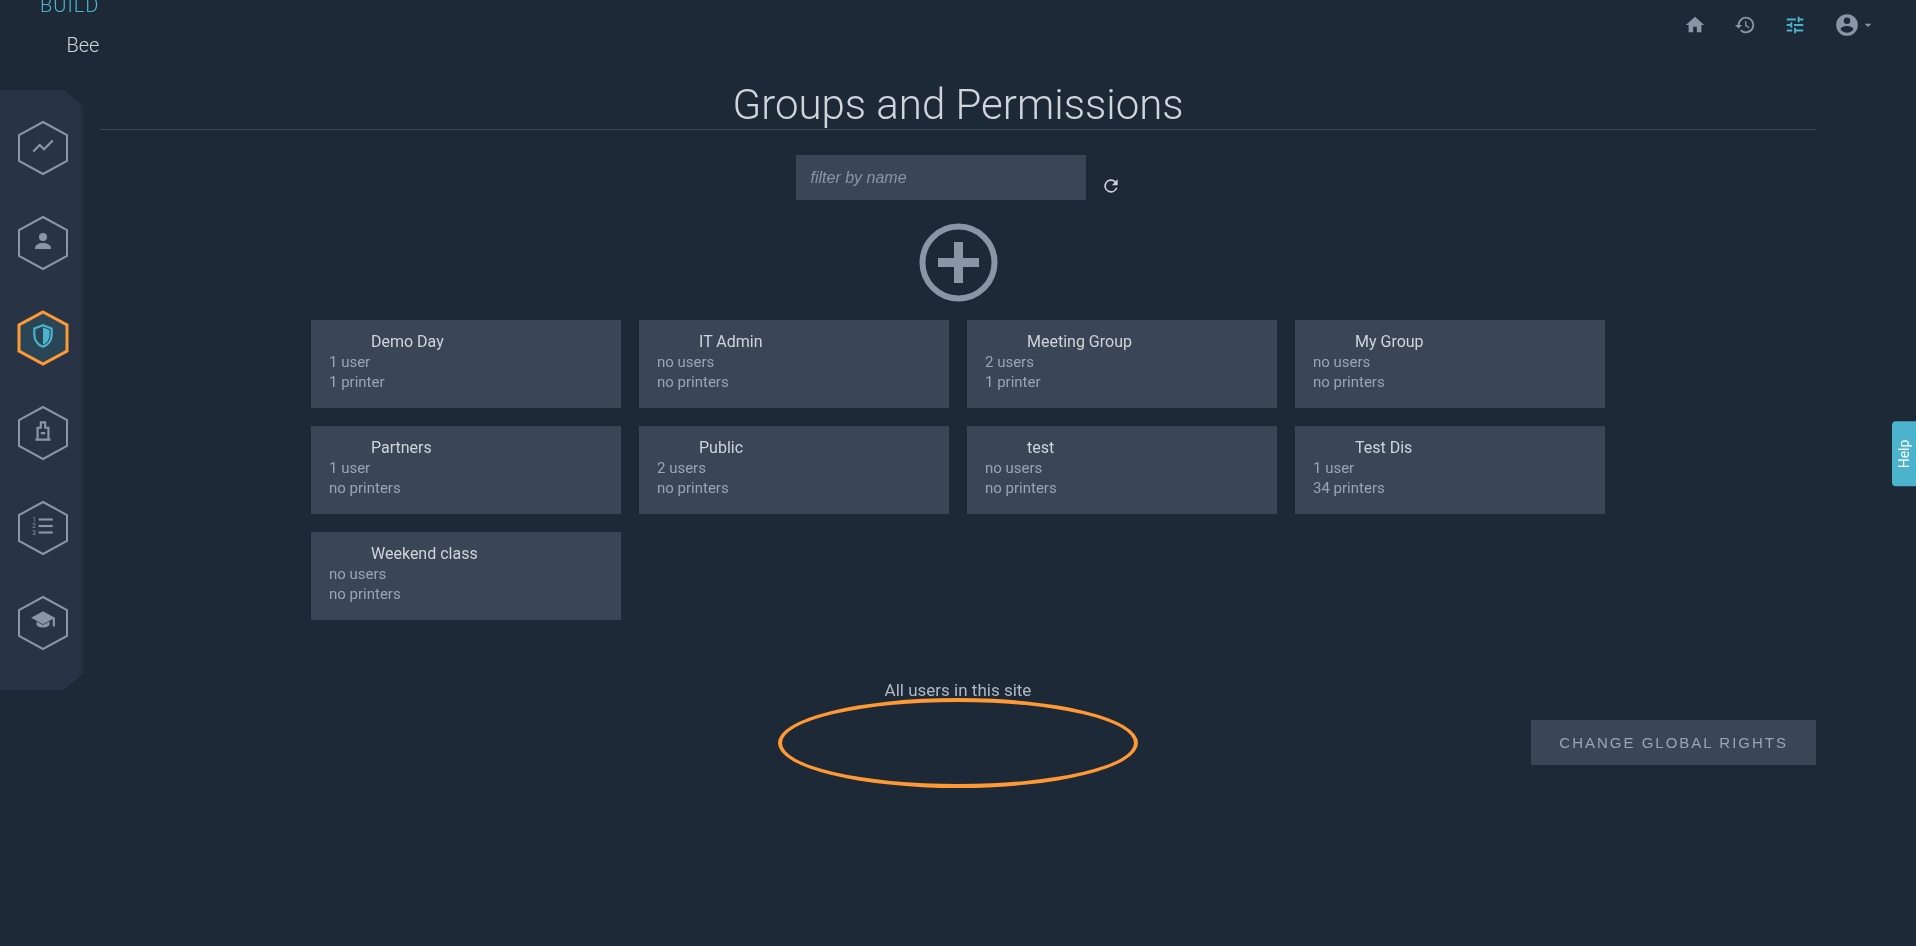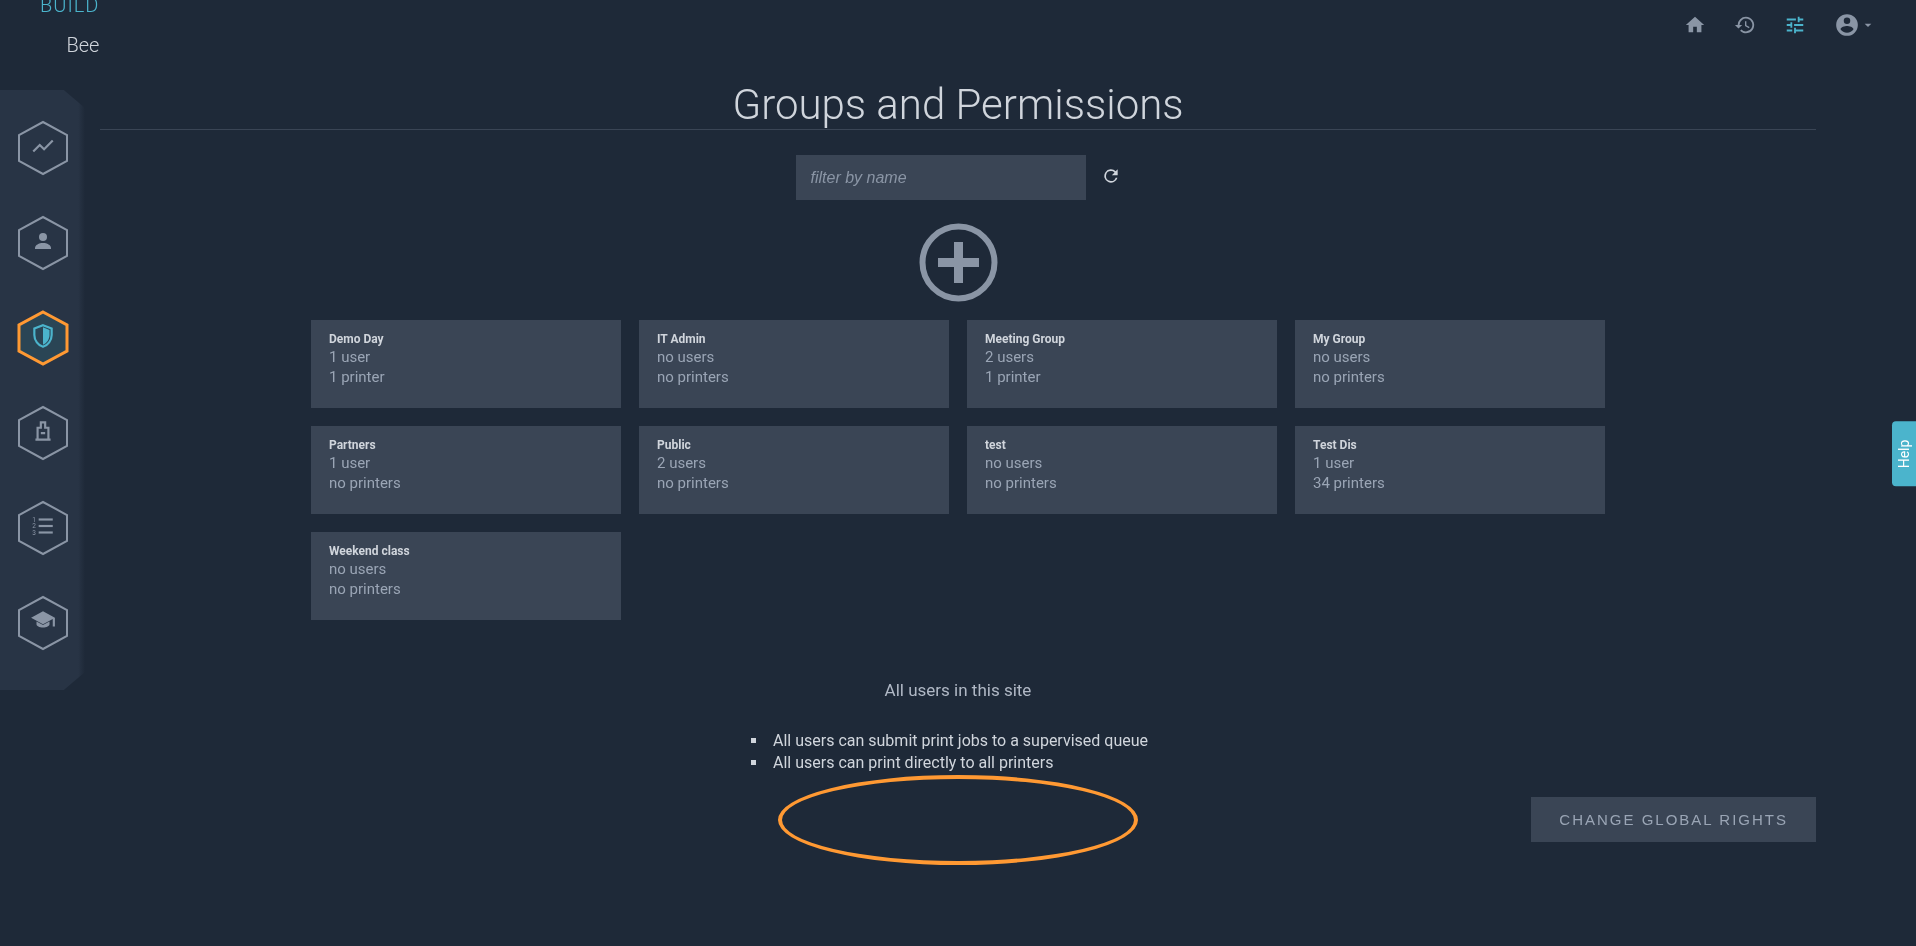--- a/index.html
+++ b/index.html
@@ -109,21 +109,21 @@
       font-weight: 300;
       color: #d0d5dc;
     }
     .divider {
       border-top: 1px solid #3a4555;
       margin-bottom: 25px;
     }
     .filter-row {
       display: flex;
       justify-content: center;
-      align-items: center;
+      align-items: flex-end;
       gap: 15px;
       margin-bottom: 20px;
     }
     .filter-input {
       width: 290px;
       height: 45px;
       background: #3a4555;
       border: none;
       color: #d0d5dc;
       padding: 0 15px;
@@ -157,41 +157,42 @@
       margin-bottom: 60px;
     }
     .group-card {
       background: #3a4555;
       padding: 12px 18px;
       cursor: pointer;
       min-height: 88px;
     }
     .group-name {
       color: #d0d5dc;
-      font-size: 12px;
-      font-weight: 700;
+      font-size: 16px;
+      font-weight: 400;
       margin-bottom: 2px;
+      margin-left: 42px;
     }
     .group-detail {
       color: #9aa5b5;
       font-size: 15px;
       line-height: 1.3;
     }
     .section-title {
       text-align: center;
       font-size: 36px;
       font-weight: 300;
       color: #d0d5dc;
       margin-bottom: 10px;
     }
     .subsection {
       text-align: center;
       color: #b0b8c5;
       font-size: 17px;
-      margin-bottom: 30px;
+      margin-bottom: 20px;
     }
     .rights-list {
       display: flex;
       justify-content: center;
       margin-bottom: 22px;
     }
     .rights-list ul {
       list-style: square;
       text-align: left;
       color: #d0d5dc;
@@ -415,26 +416,20 @@
     </div>
     <div class="group-card">
       <div class="group-name">Weekend class</div>
       <div class="group-detail">no users</div>
       <div class="group-detail">no printers</div>
     </div>
   </div>
 
   <div class="subsection">All users in this site</div>
 
-  <div class="rights-list">
-    <ul>
-      <li>All users can submit print jobs to a supervised queue</li>
-      <li>All users can print directly to all printers</li>
-    </ul>
-  </div>
 
   <div class="change-button-wrap">
     <button class="change-button">CHANGE GLOBAL RIGHTS</button>
     <div class="highlight-ellipse"></div>
   </div>
 </div>
 
 <div class="help-tab">Help</div>
 
 </body></html>

